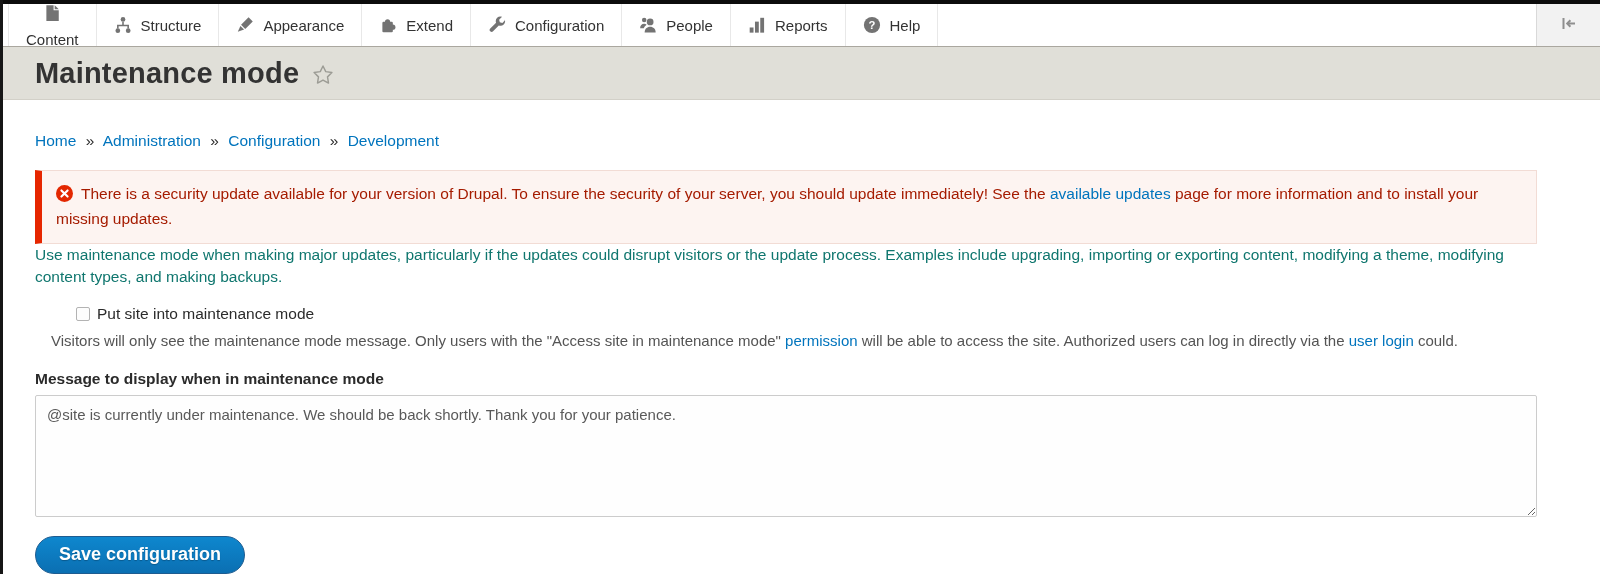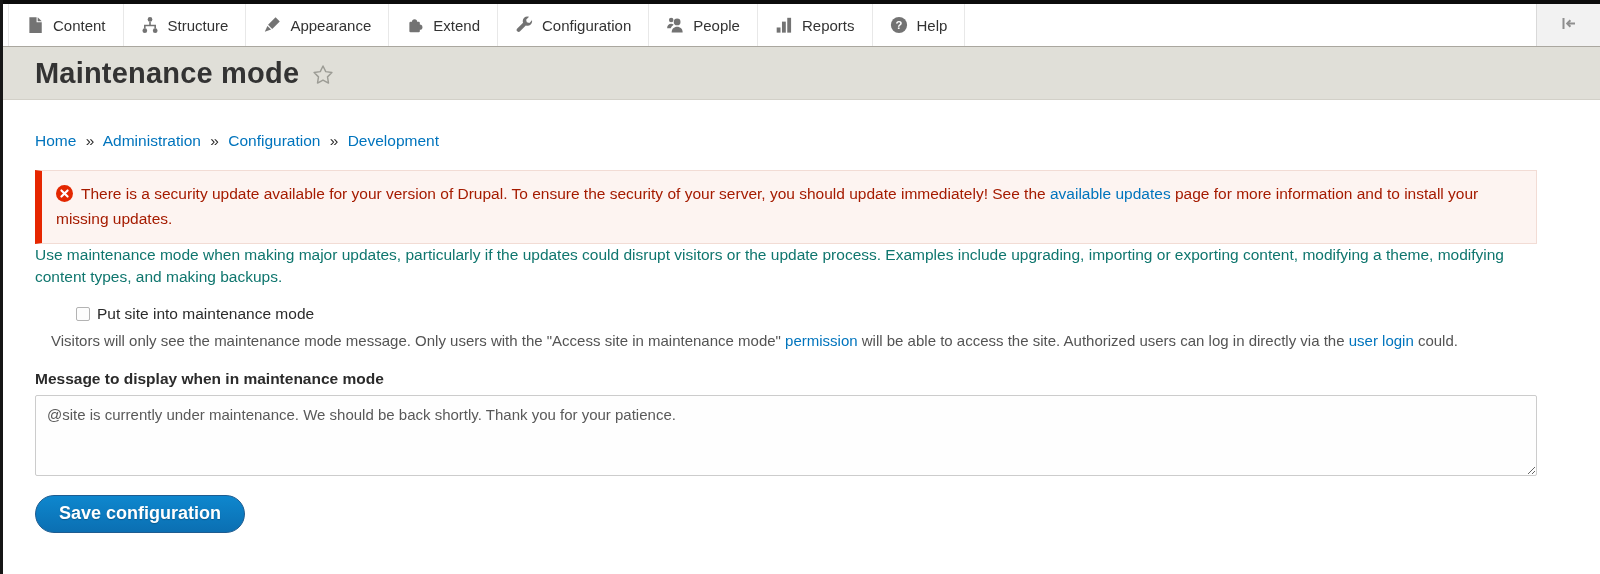--- a/index.html
+++ b/index.html
@@ -21,21 +21,21 @@
     display: flex; align-items: stretch;
     border-bottom: 1px solid #aaa79f;
   }
   .toolbar-item {
     display: flex; align-items: center; gap: 9px;
     padding: 0 17px;
     border-right: 1px solid #e8e8e8;
     font-size: 15px; color: #333; cursor: pointer;
     white-space: nowrap;
   }
-  .toolbar-item:first-child { border-left: 1px solid #e8e8e8; margin-left: 8px; }
+  .toolbar-item:first-child { border-left: 1px solid #e8e8e8; margin-left: 8px; flex-direction: column; }
   .toolbar-item .ticon { display: inline-flex; width: 18px; height: 18px; }
   .toolbar-item .ticon svg { width: 18px; height: 18px; }
   .toolbar-spacer { flex: 1; }
   .toolbar-toggle {
     width: 64px; background: #f2f2f2;
     border-left: 1px solid #d9d9d9;
     display: flex; align-items: center; justify-content: center;
     cursor: pointer;
   }
   .toolbar-toggle svg { width: 17px; height: 17px; }
@@ -83,21 +83,21 @@
     background: #fdfdfd; cursor: pointer;
   }
   .checkbox-desc {
     margin-top: 7px; padding-left: 16px;
     font-size: 15px; color: #545454; line-height: 1.4;
   }
   .field-label {
     margin-top: 19px; font-size: 15.5px; font-weight: bold; color: #2b2b2b;
   }
   .message-area {
-    margin-top: 7px; width: 100%; height: 81px;
+    margin-top: 7px; width: 100%; height: 122px;
     border: 1px solid #ccc; border-radius: 2px;
     padding: 9px 11px;
     font-family: "Liberation Sans", sans-serif;
     font-size: 15px; color: #595959; line-height: 1.35;
     resize: vertical; background: #fefefe;
   }
   .save-btn {
     margin-top: 15px;
     display: inline-block;
     padding: 7px 23px 8px 23px;

